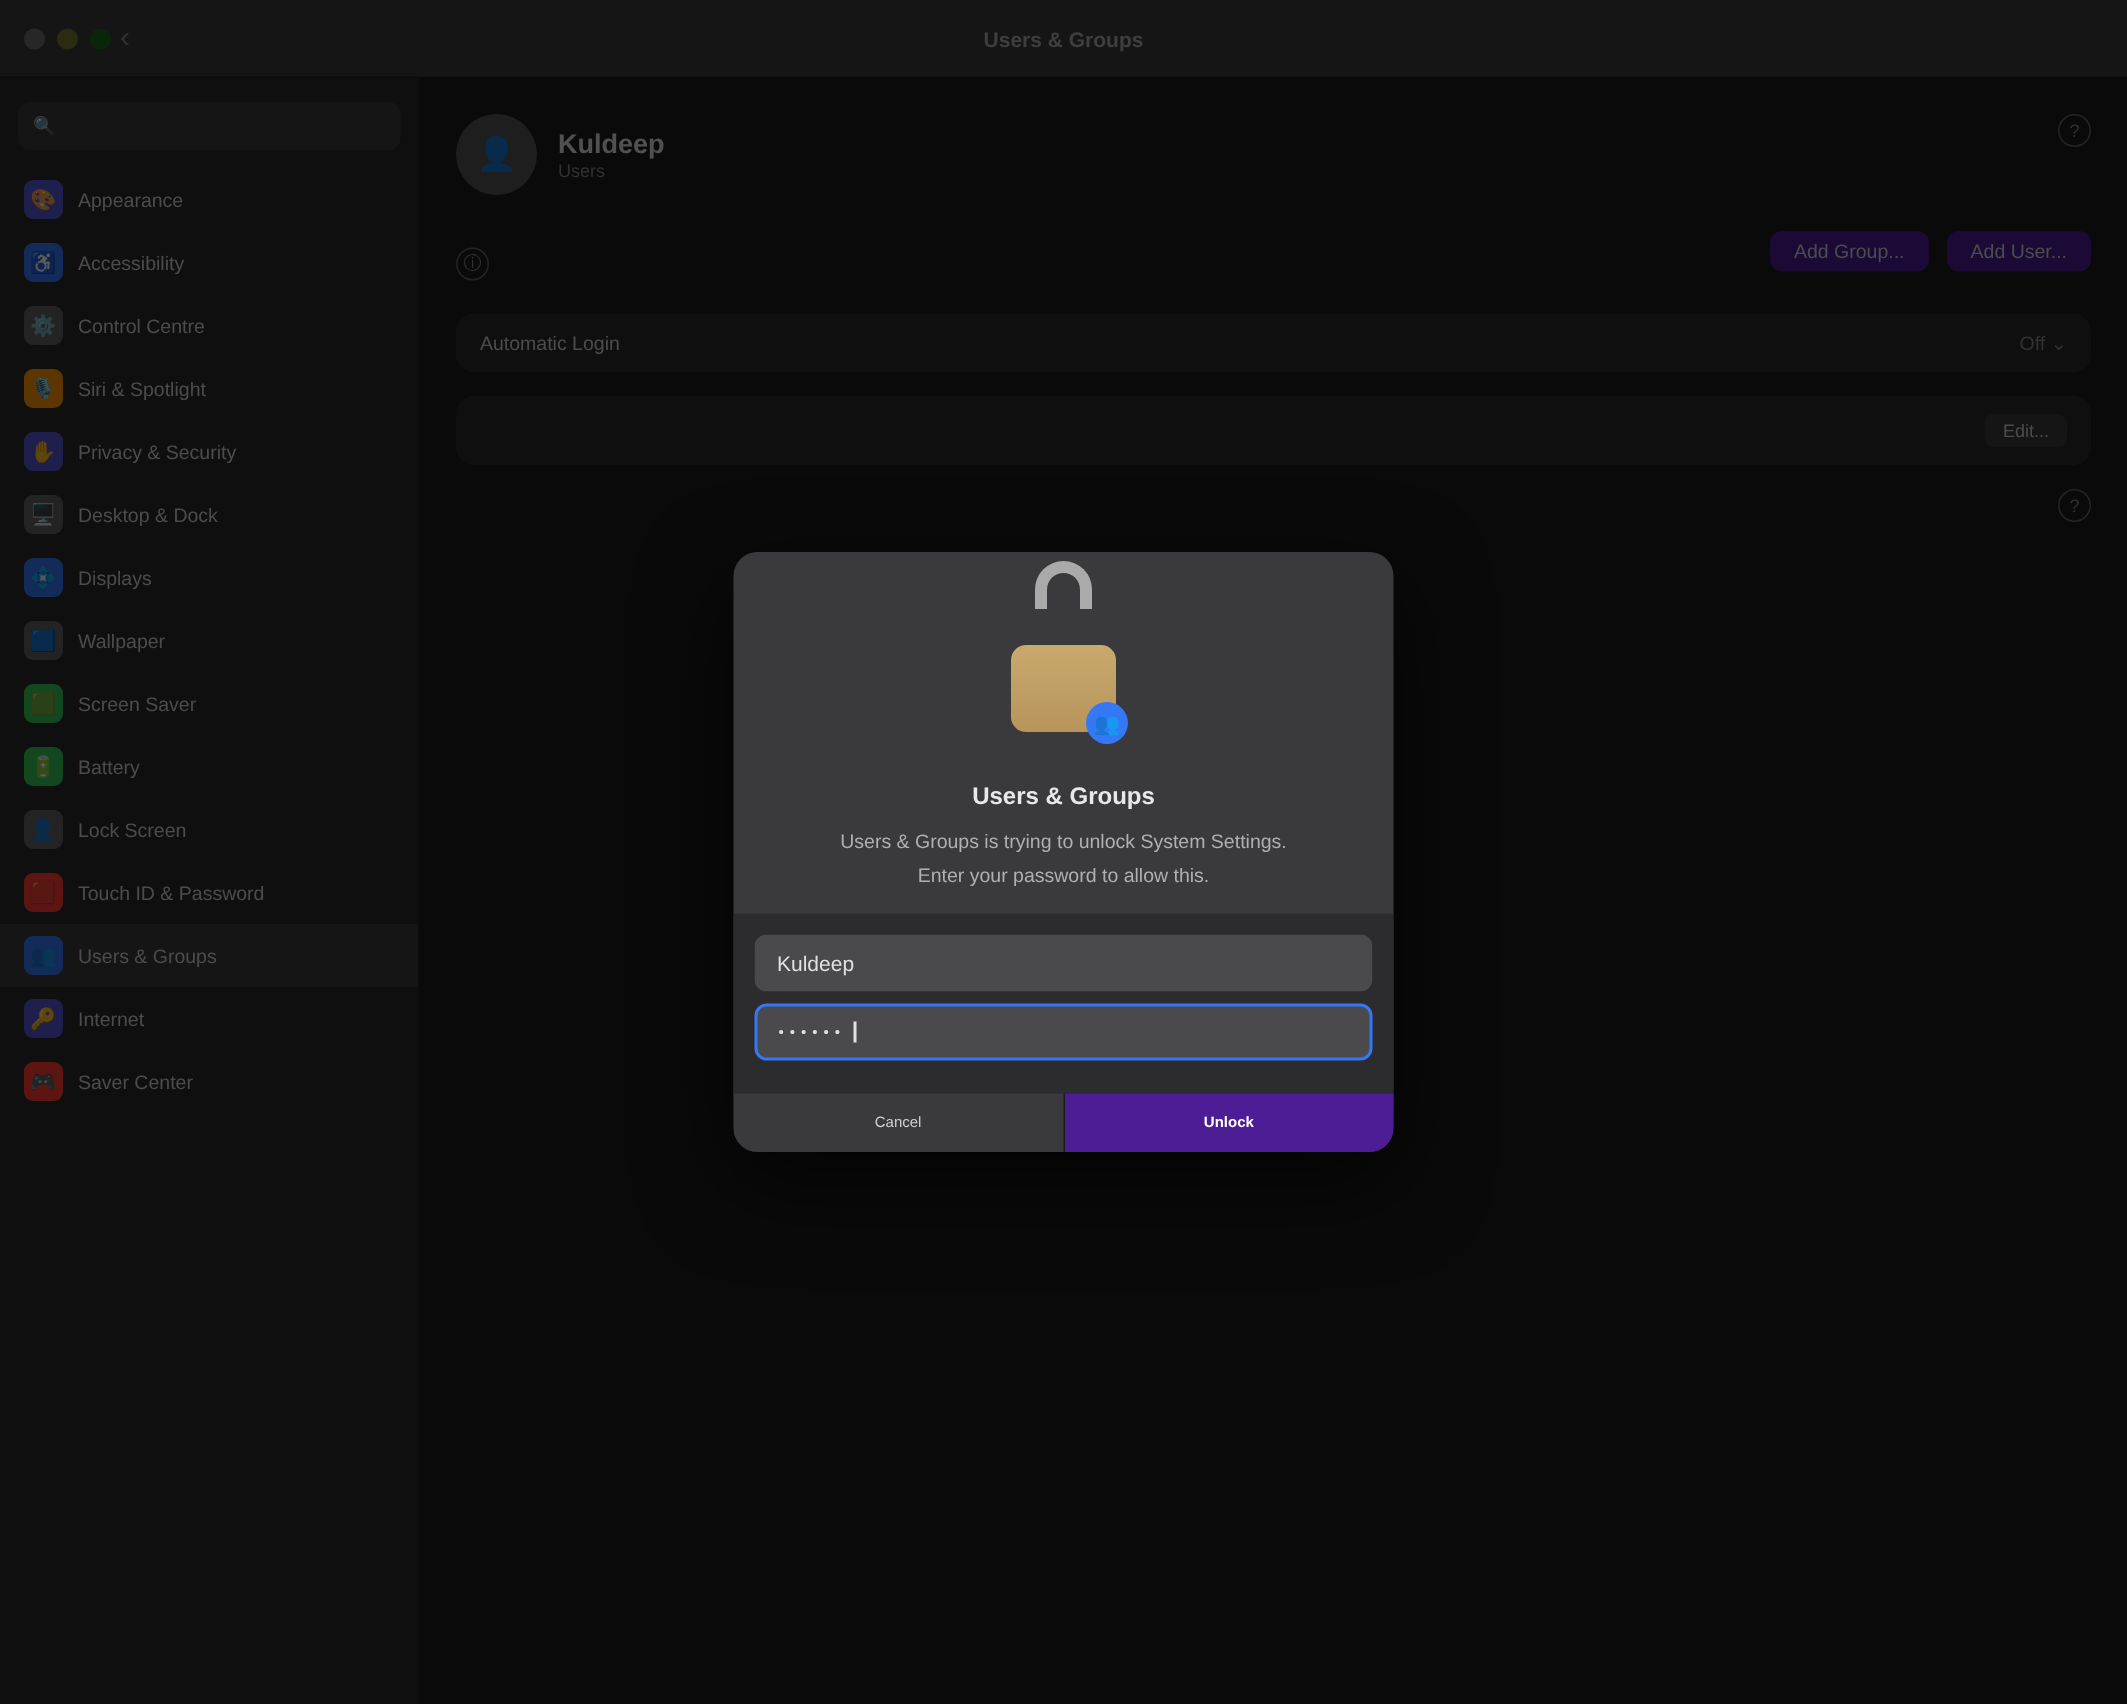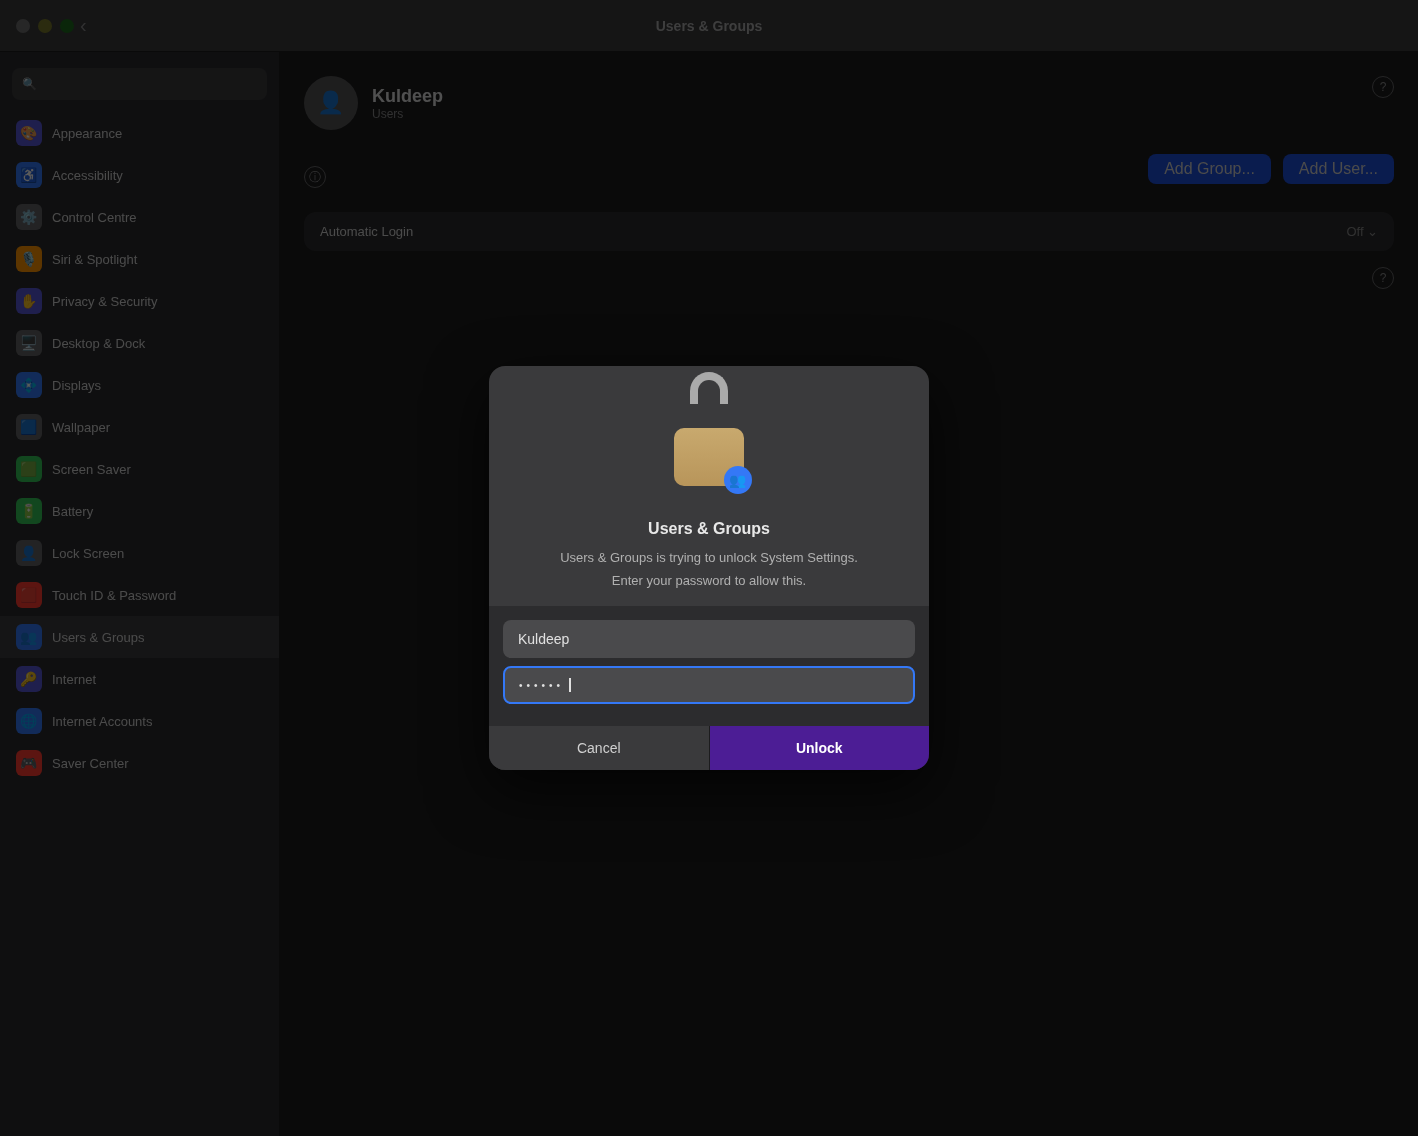--- a/index.html
+++ b/index.html
@@ -192,26 +192,26 @@
     }
 
     .action-buttons {
       display: flex;
       gap: 12px;
       margin-bottom: 16px;
       justify-content: flex-end;
     }
 
     .btn-action {
-      background: #1d4ed8;
+      background: #4c1d95;
       color: #d0d0d0;
       border: none;
       border-radius: 8px;
       padding: 6px 16px;
-      font-size: 16px;
+      font-size: 13px;
       cursor: pointer;
     }
 
     .help-icon {
       width: 22px;
       height: 22px;
       border-radius: 50%;
       border: 1px solid #666;
       display: flex;
       align-items: center;
@@ -360,21 +360,21 @@
       display: flex;
       gap: 1px;
       background: #1c1c1e;
     }
 
     .dialog-btn {
       flex: 1;
       padding: 14px;
       border: none;
       cursor: pointer;
-      font-size: 14px;
+      font-size: 10px;
       font-weight: 500;
     }
 
     .btn-cancel {
       background: #3a3a3c;
       color: #d0d0d0;
     }
 
     .btn-unlock {
       background: #4c1d95;
@@ -453,24 +453,20 @@
       </div>
       <div class="sidebar-item active">
         <div class="sidebar-icon" style="background:#3478f6;">👥</div>
         <span>Users &amp; Groups</span>
       </div>
       <div class="sidebar-item">
         <div class="sidebar-icon" style="background:#5856d6;">🔑</div>
         <span>Internet</span>
       </div>
       <div class="sidebar-item">
-        <div class="sidebar-icon" style="background:#3478f6;">🌐</div>
-        <span>Internet Accounts</span>
-      </div>
-      <div class="sidebar-item">
         <div class="sidebar-icon" style="background:#ff3b30;">🎮</div>
         <span>Saver Center</span>
       </div>
     </div>
 
     <div class="main-panel">
       <div style="display:flex;justify-content:space-between;align-items:flex-start;">
         <div class="user-header">
           <div class="user-avatar">👤</div>
           <div class="user-info">
@@ -489,20 +485,26 @@
         </div>
       </div>
 
       <div class="panel-section">
         <div class="panel-row">
           <span>Automatic Login</span>
           <span class="badge-off">Off ⌄</span>
         </div>
       </div>
 
+      <div class="panel-section">
+        <div class="panel-row">
+          <span></span>
+          <button class="btn-small">Edit...</button>
+        </div>
+      </div>
 
       <div style="display:flex;justify-content:flex-end;margin-top:16px;">
         <div class="help-icon">?</div>
       </div>
     </div>
   </div>
 </div>
 
 <div class="dialog-overlay">
   <div class="dialog">

